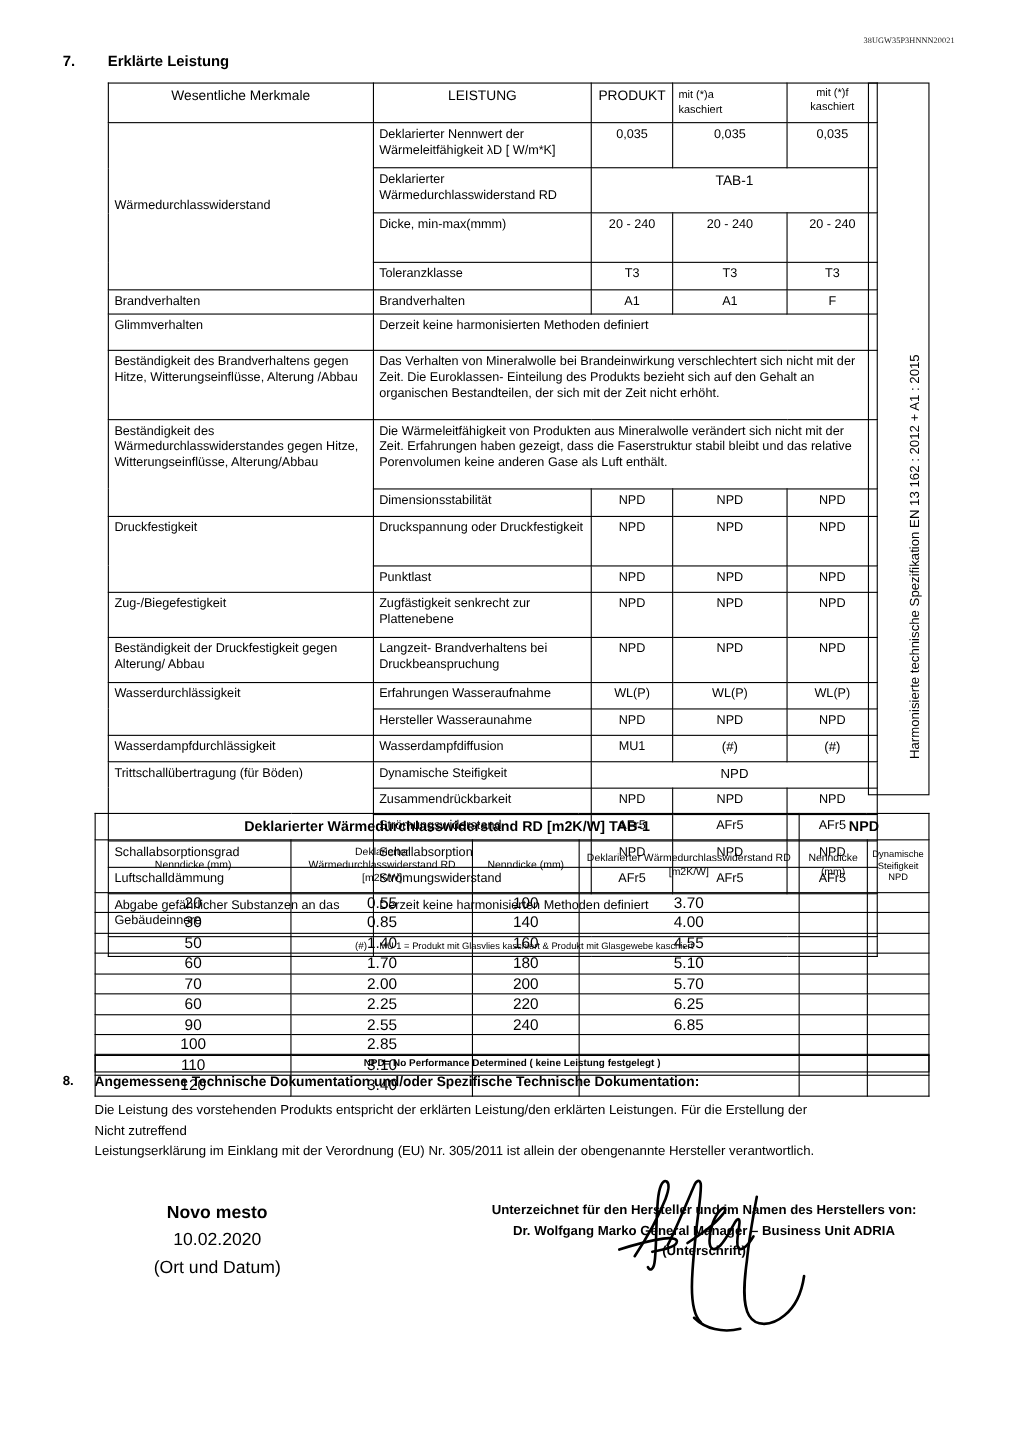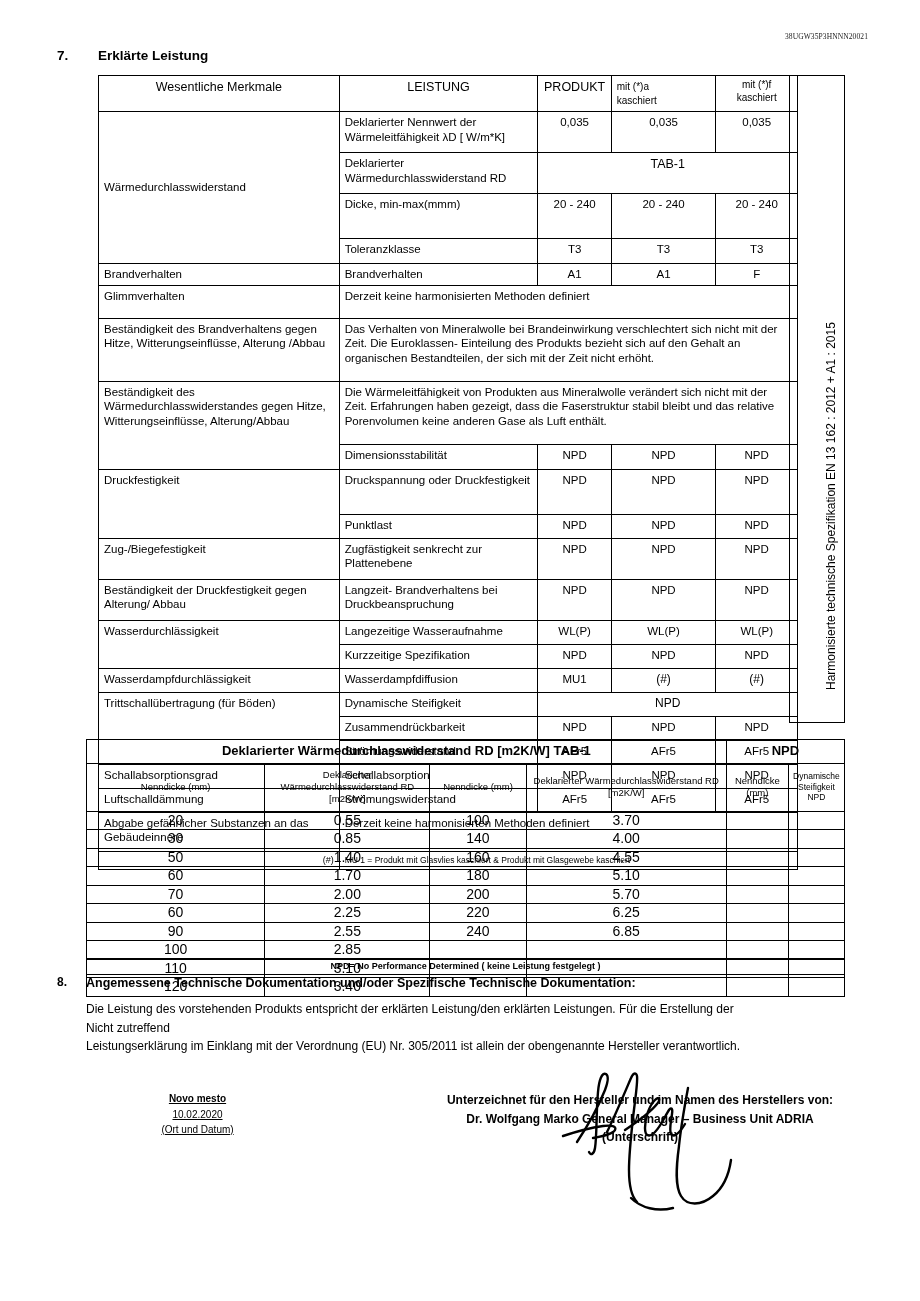--- a/index.html
+++ b/index.html
@@ -156,23 +156,22 @@
     line-height: 1.55;
   }
 
   
   .sig-left {
     position: absolute;
     left: 105px;
     top: 1091px;
     width: 185px;
     text-align: center;
-    font-size: 10px;
+    font-size: 16px;
     line-height: 1.55;
-    text-decoration: underline;
   }
   .sig-left .b { font-weight: bold; }
   .sig-right {
     position: absolute;
     left: 435px;
     top: 1091px;
     width: 410px;
     text-align: center;
     font-size: 12px;
     font-weight: bold;
@@ -306,27 +305,27 @@
       <tr>
         <td>Beständigkeit der Druckfestigkeit gegen Alterung/ Abbau</td>
         <td style="height:34px">Langzeit- Brandverhaltens bei Druckbeanspruchung</td>
         <td class="val">NPD</td>
         <td class="val">NPD</td>
         <td class="val">NPD</td>
       </tr>
 
       <tr>
         <td rowspan="2">Wasserdurchlässigkeit</td>
-        <td style="height:17px">Langezeitige Wasseraufnahme</td>
+        <td style="height:17px">Erfahrungen Wasseraufnahme</td>
         <td class="val">WL(P)</td>
         <td class="val">WL(P)</td>
         <td class="val">WL(P)</td>
       </tr>
       <tr>
-        <td style="height:17px">Kurzzeitige Spezifikation</td>
+        <td style="height:17px">Hersteller Wasseraunahme</td>
         <td class="val">NPD</td>
         <td class="val">NPD</td>
         <td class="val">NPD</td>
       </tr>
 
       <tr>
         <td>Wasserdampfdurchlässigkeit</td>
         <td style="height:17px">Wasserdampfdiffusion</td>
         <td class="val">MU1</td>
         <td class="val-b" style="font-size:12px">(#)</td>

